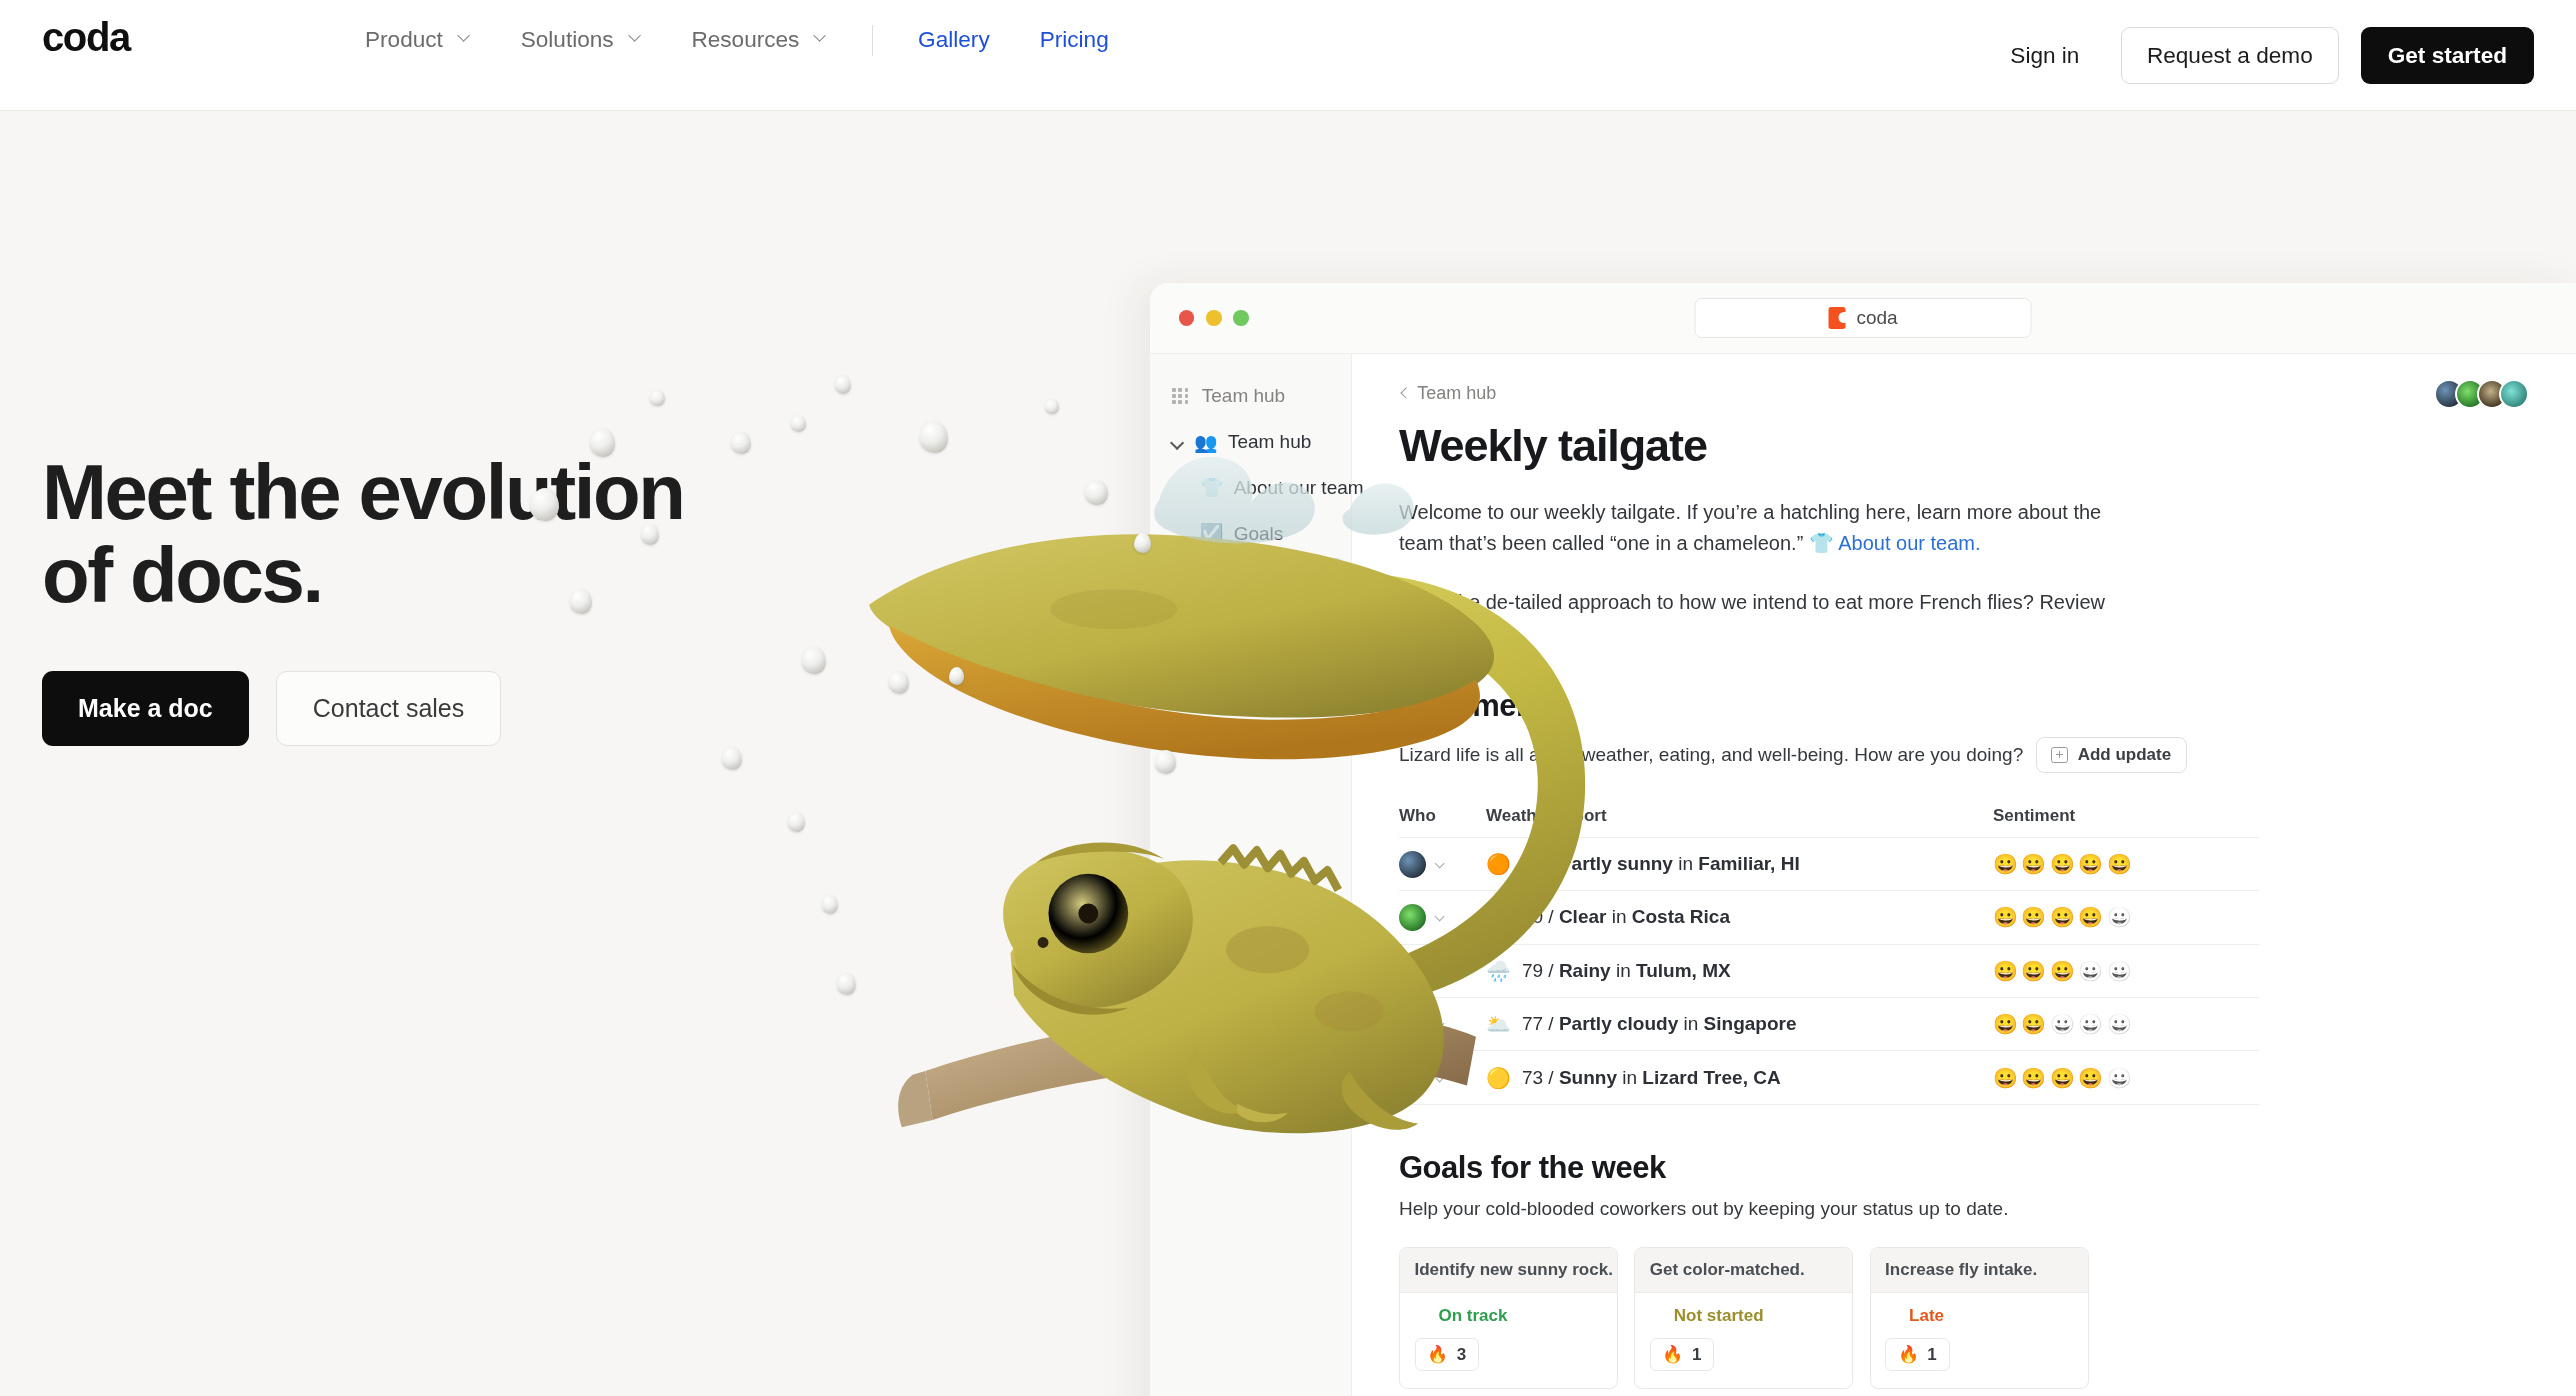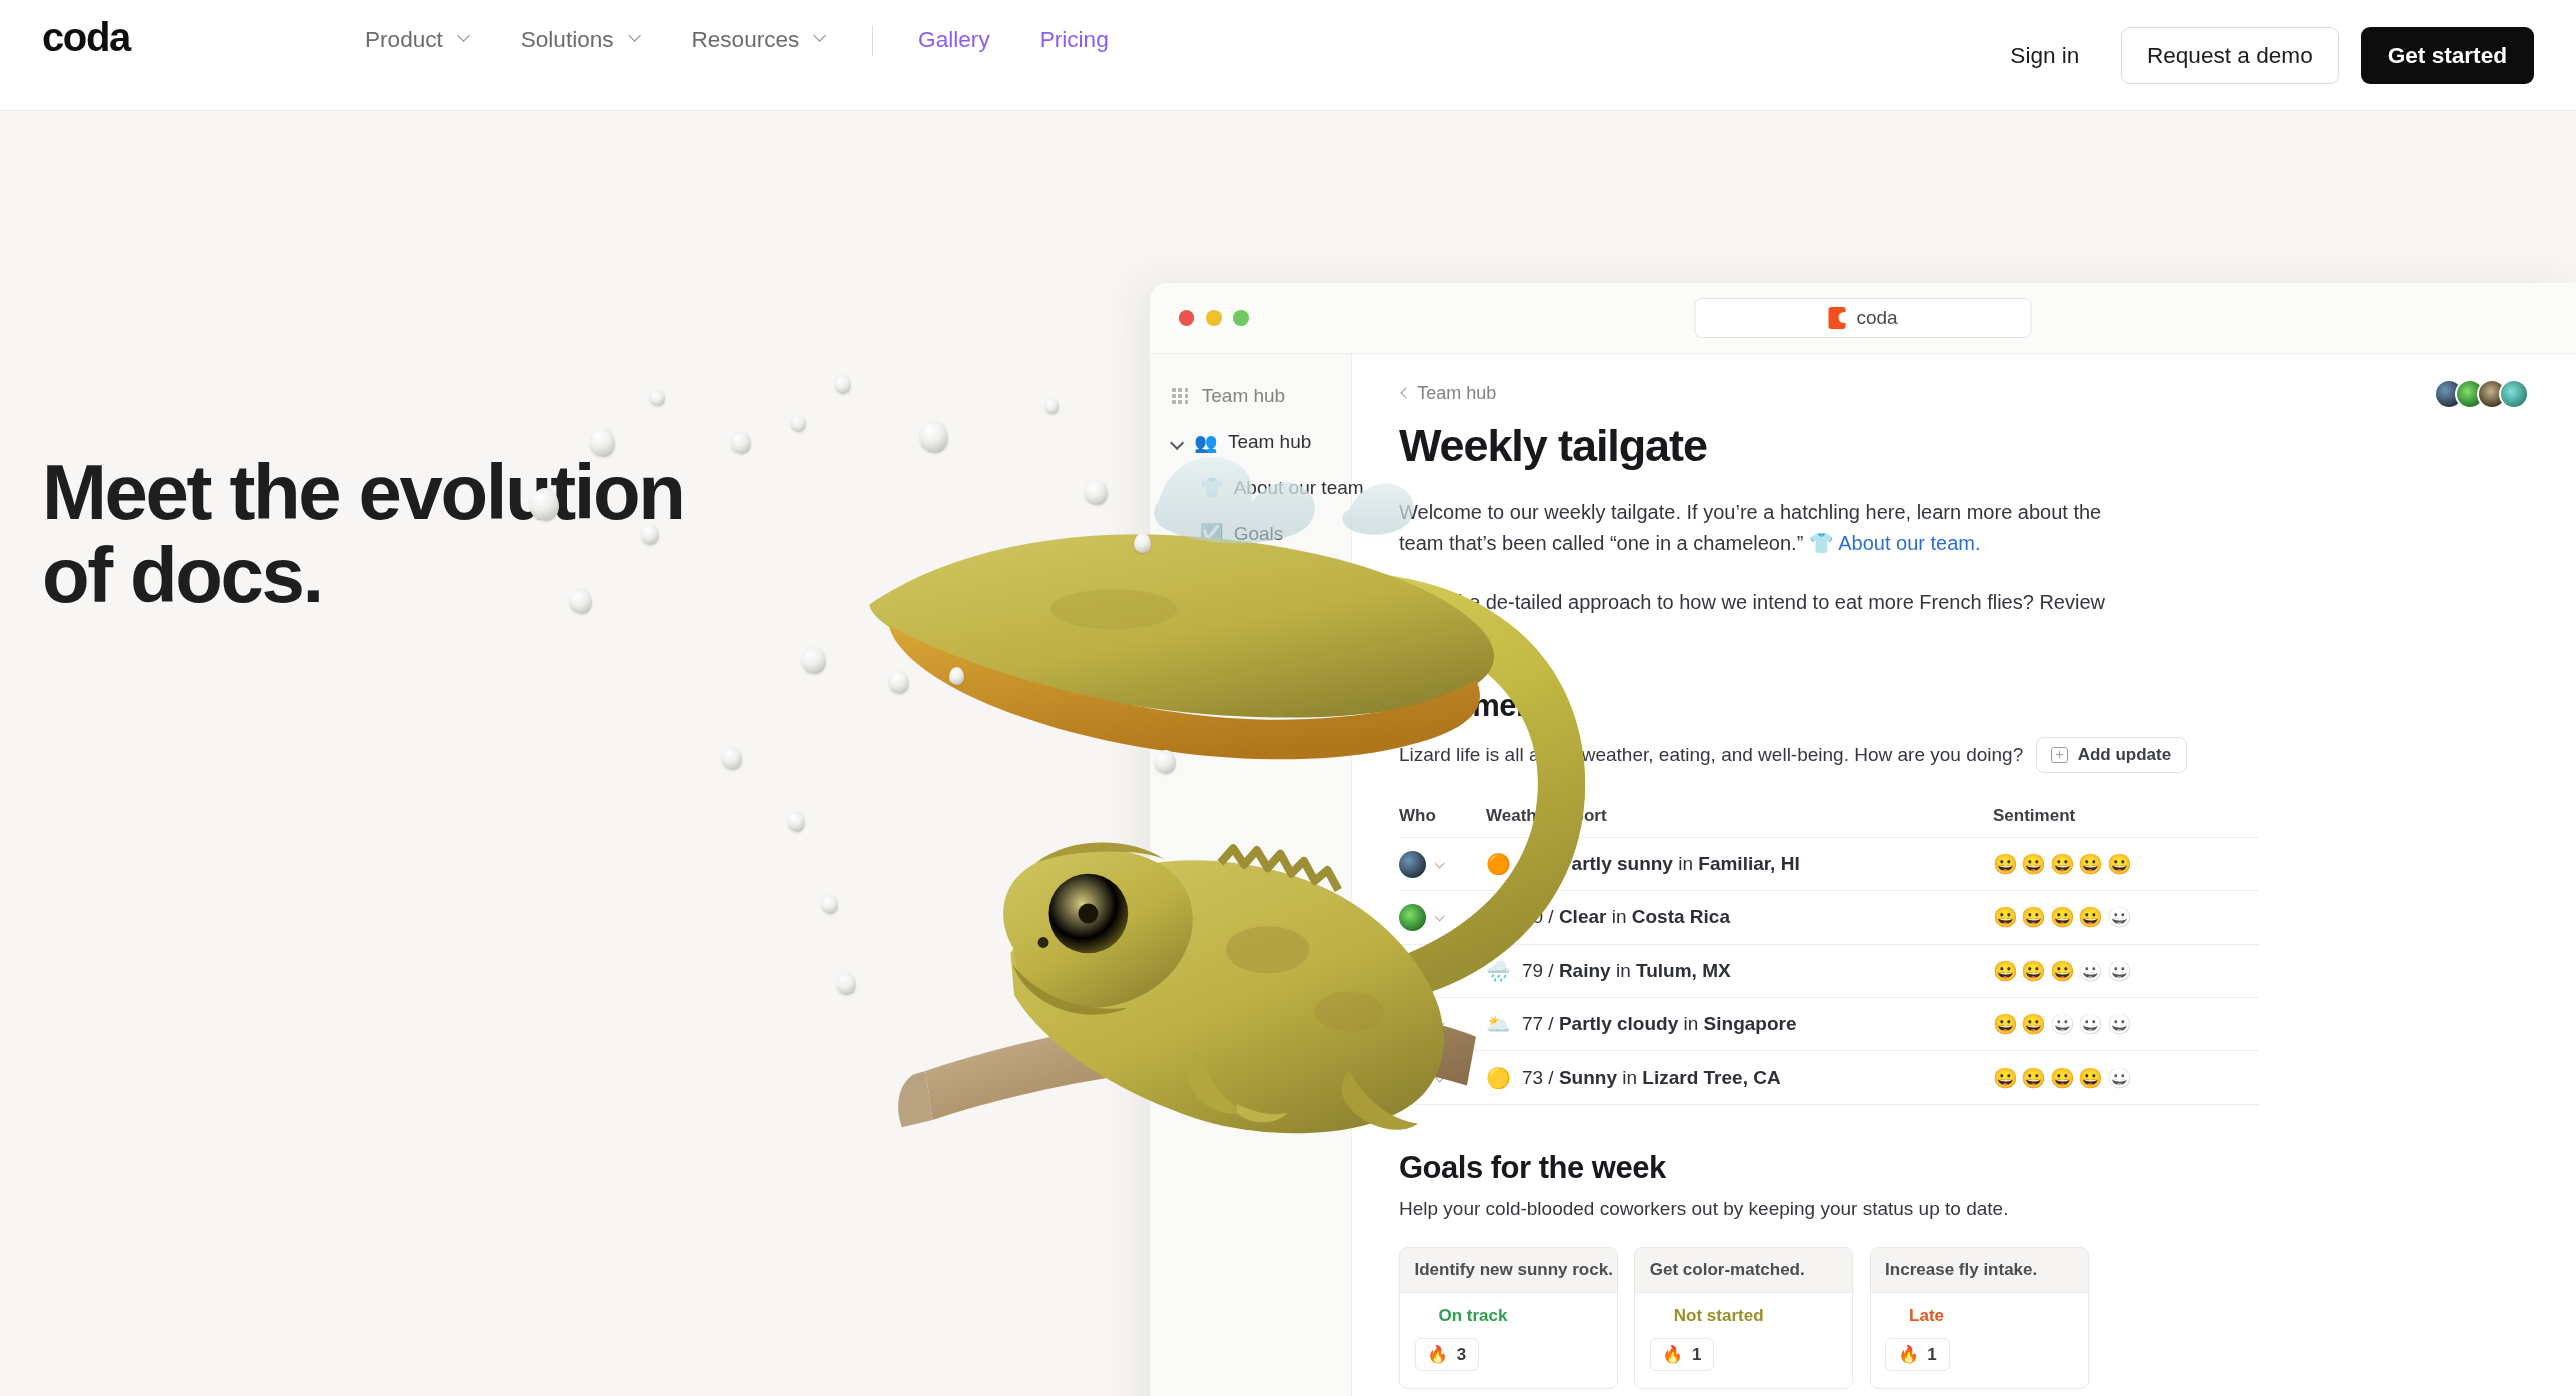--- a/index.html
+++ b/index.html
@@ -23,21 +23,21 @@
     position: absolute; left: 42px; top: 14.5px;
     font-size: 40px; font-weight: 700; letter-spacing: -1.4px;
     color: #0f0f0f;
   }
   .nav-links { position: absolute; left: 340px; top: 18px; display: flex; align-items: center; gap: 0; }
   .nav-item {
     display: flex; align-items: center; gap: 16px;
     font-size: 22.6px; color: #6b6b6b; padding: 9px 25px;
     cursor: pointer; white-space: nowrap;
   }
-  .nav-item.dark { color: #8b5cf6; }
+  .nav-item.dark { color: #1d4ed8; }
   .chev { display: inline-block; width: 11.8px; height: 11.8px; position: relative; top: -2.7px; }
   .chev:after {
     content: ""; position: absolute; left: 0; top: 0;
     width: 8.2px; height: 8.2px;
     border-right: 1.8px solid #8a8a8a; border-bottom: 1.8px solid #8a8a8a;
     transform: rotate(45deg);
   }
   .nav-divider { width: 0.9px; height: 31px; background: #dedcd8; margin: 0 20px; }
   .nav-right { position: absolute; right: 42px; top: 0; height: 111px; display: flex; align-items: center; gap: 0; }
   .btn-signin { font-size: 22.6px; color: #1c1c1c; padding: 9px 27px; cursor: pointer; white-space: nowrap; }
@@ -265,20 +265,24 @@
   </div>
 </div>
 
 <div class="hero">
 
   <div class="hero-copy">
     <h1 class="headline">
       <span>Meet the evolution</span><br>
       <span>of docs.</span>
     </h1>
+    <div class="cta-row">
+      <button class="cta-dark">Make a doc</button>
+      <button class="cta-light">Contact sales</button>
+    </div>
   </div>
 
   <div class="window">
 
     <div class="titlebar">
       <div class="dots">
         <span class="dot d-red"></span>
         <span class="dot d-yel"></span>
         <span class="dot d-grn"></span>
       </div>

